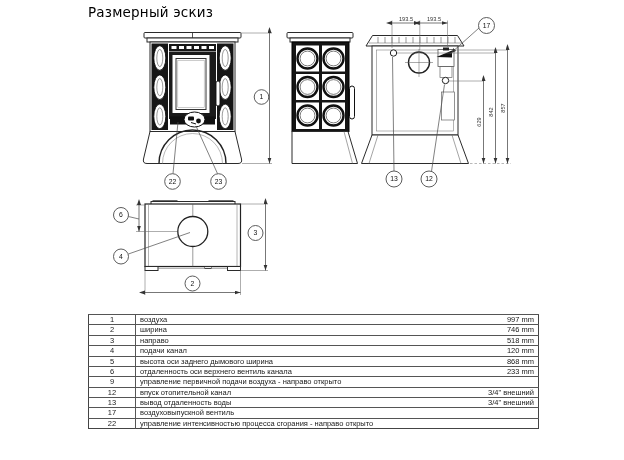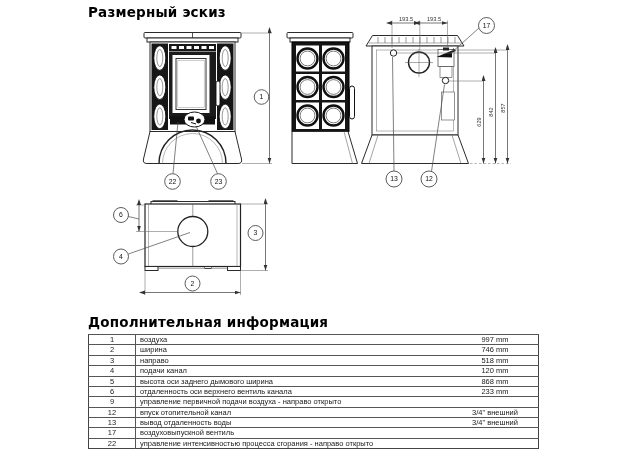--- a/index.html
+++ b/index.html
@@ -1,40 +1,40 @@
 <!DOCTYPE html>
 <html><head>
 <meta charset="utf-8">
 <style>
   html,body{margin:0;padding:0;}
   body{
     width:624px;height:460px;background:#ffffff;position:relative;
     font-family:"Liberation Sans",sans-serif;color:#111;overflow:hidden;
   }
   .title{
-    position:absolute;left:88px;margin:0;font-weight:bold;
+    position:absolute;left:88px;margin:0;font-weight:normal;
     font-size:13.5px;color:#000;letter-spacing:.2px;
     font-family:"DejaVu Sans","Liberation Sans",sans-serif;
   }
   #title-sketch{top:4px;}
   #drawing{position:absolute;left:0;top:0;}
   #info-block{position:absolute;left:88px;top:314px;width:451px;}
   #info-block h2{position:static;margin:0 0 4px 0;}
   table.info{
     border-collapse:collapse;width:451px;table-layout:fixed;
     border:1px solid #444;
   }
   table.info td{
     border-top:1px solid #555;
     font-size:7.5px;line-height:1.25;height:9.2px;
     padding:0 4px;color:#1a1a1a;white-space:nowrap;overflow:hidden;
   }
   td.c-num{width:38px;text-align:center;border-right:1px solid #555;padding:0 2px;}
   td.c-desc{width:auto;}
-  td.c-val{width:78px;text-align:center;padding-right:3px;}
+  td.c-val{width:78px;text-align:right;padding-right:3px;}
   svg text{font-family:"Liberation Sans",sans-serif;fill:#111;}
   .co{fill:#fff;stroke:#4a4a4a;stroke-width:.9;}
   .cot{font-size:6.8px;text-anchor:middle;}
   .dimt{font-size:5.6px;text-anchor:middle;fill:#333;}
   .dim{stroke:#3c3c3c;stroke-width:.7;fill:none;}
   .ext{stroke:#6a6a6a;stroke-width:.55;fill:none;}
   .ldr{stroke:#4a4a4a;stroke-width:.7;fill:none;}
   .ol{stroke:#2b2b2b;stroke-width:1;fill:#fff;}
   .thin{stroke:#777;stroke-width:.55;fill:none;}
 </style>
@@ -279,21 +279,20 @@
     <line class="ext" x1="240.5" y1="270.5" x2="240.5" y2="295"></line>
     <line class="dim" x1="145" y1="292.5" x2="240.5" y2="292.5" marker-start="url(#as)" marker-end="url(#ae)"></line>
     <g>
       <circle class="co" cx="192.5" cy="283.5" r="7.5"></circle>
       <text class="cot" x="192.5" y="285.9">2</text>
     </g>
   </g>
 </svg>
 
 <div id="info-block">
-  <h2 class="title">Дополнительная информация</h2>
   <table class="info">
     <tbody>
       <tr>
         <td class="c-num">1</td>
         <td class="c-desc">воздуха</td>
         <td class="c-val">997 mm</td>
       </tr>
       <tr>
         <td class="c-num">2</td>
         <td class="c-desc">ширина</td>

